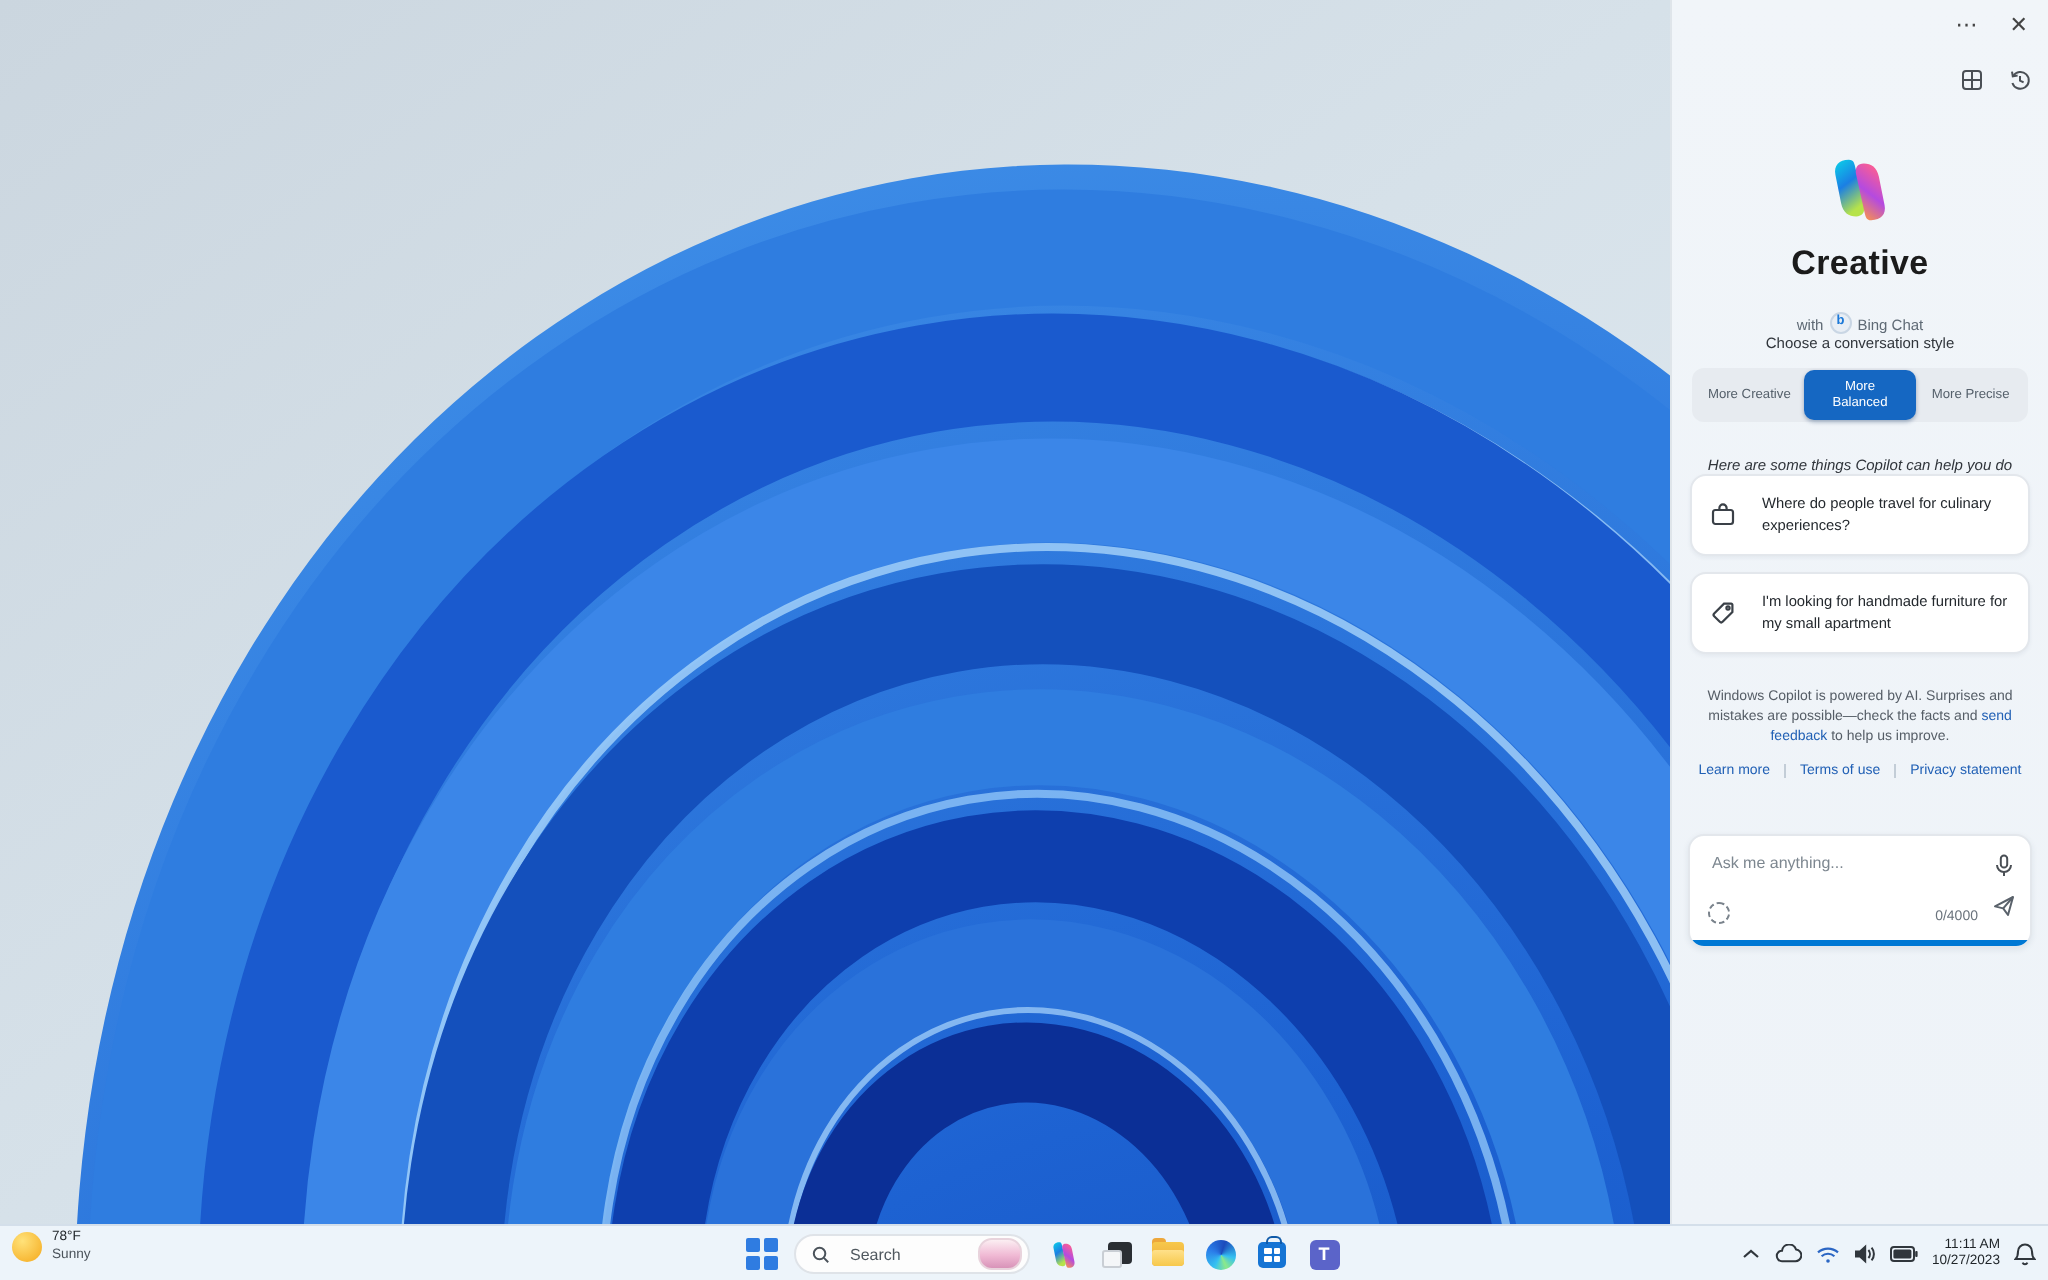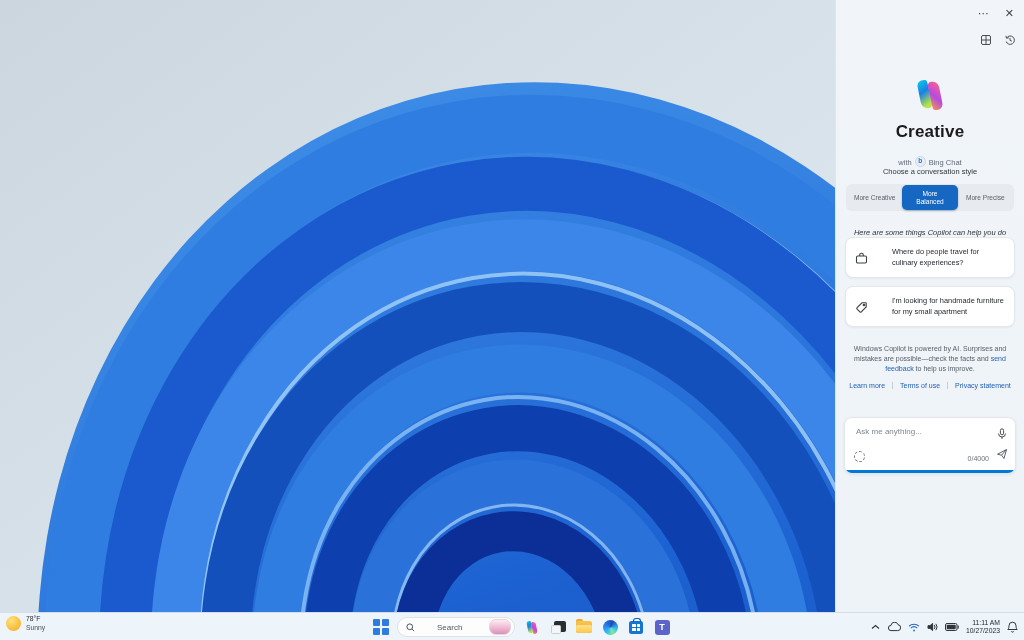--- a/index.html
+++ b/index.html
@@ -31,21 +31,21 @@
   .toggle{margin-top:8px;width:168px;height:27px;background:#e7ebf0;border-radius:6px;
           display:flex;padding:1px;box-sizing:border-box;}
   .toggle .seg{flex:1;border:none;background:transparent;border-radius:5px;
                font-family:inherit;font-size:6.6px;line-height:8px;color:#55606b;
                display:flex;align-items:center;justify-content:center;text-align:center;
                padding:0 6px;cursor:pointer;}
   .toggle .seg.selected{background:#1567c2;color:#fff;box-shadow:0 1px 2px rgba(0,40,90,.35);}
   .sugg-heading{margin-top:17px;font-size:7.5px;color:#30353b;font-style:italic;}
   .card{width:170px;background:#fff;border:1px solid #e3e7ec;border-radius:8px;
         box-shadow:0 1px 2px rgba(30,50,80,.06);display:flex;align-items:center;
-        gap:24px;padding:9px 9px;box-sizing:border-box;cursor:pointer;}
+        gap:13px;padding:9px 9px;box-sizing:border-box;cursor:pointer;}
   .card + .card{margin-top:8px;}
   .card:first-of-type{margin-top:9px;}
   .card .cicon{flex:0 0 13px;height:13px;}
   .card .cicon svg{stroke:#3a4047;fill:none;stroke-width:1.1;}
   .card .ctext{font-size:7.4px;line-height:10.5px;color:#24292e;}
   .disclaimer{margin-top:17px;width:168px;text-align:center;font-size:7px;
               line-height:10px;color:#555d66;}
   .disclaimer a{color:#2160b5;text-decoration:none;}
   .flinks{margin-top:8px;display:flex;align-items:center;gap:0;font-size:7px;}
   .flinks a{color:#2160b5;text-decoration:none;padding:0 7px;cursor:pointer;}
@@ -71,21 +71,21 @@
   .sun{width:15px;height:15px;border-radius:50%;
        background:radial-gradient(circle at 35% 30%,#ffe27a,#f7b733 75%);}
   .wtext{display:flex;flex-direction:column;font-size:6.8px;line-height:8.5px;color:#1f2428;}
   .wtext .cond{color:#4a525a;}
   .centerbar{position:absolute;left:373px;top:0;height:28px;display:flex;align-items:center;gap:8px;}
   .startbtn{width:16px;height:16px;display:grid;grid-template-columns:7px 7px;
             grid-template-rows:7px 7px;gap:1.5px;cursor:pointer;}
   .startbtn span{background:#2f7ce1;border-radius:1px;}
   .searchpill{width:118px;height:20px;background:#fdfdfd;border:1px solid #dfe3e8;
               border-radius:11px;display:flex;align-items:center;padding:0 3px 0 8px;
-              box-sizing:border-box;gap:22px;cursor:text;}
+              box-sizing:border-box;gap:10px;cursor:text;}
   .searchpill .stext{flex:1;font-size:8px;color:#50585f;}
   .spimg{width:20px;height:14px;border-radius:7px;
          background:linear-gradient(180deg,#fbeef2 0%,#f0b9d4 55%,#d893b8 100%);
          border:1px solid #e8d3dc;}
   .tbicon{width:18px;height:18px;display:flex;align-items:center;justify-content:center;cursor:pointer;}
   .tray{position:absolute;right:6px;top:0;height:28px;display:flex;align-items:center;gap:7px;}
   .tray svg{display:block;}
   .clock{display:flex;flex-direction:column;align-items:flex-end;font-size:6.8px;
          line-height:8.5px;color:#1f2428;cursor:pointer;}
   .copilot-mini{width:16px;height:15px;}

